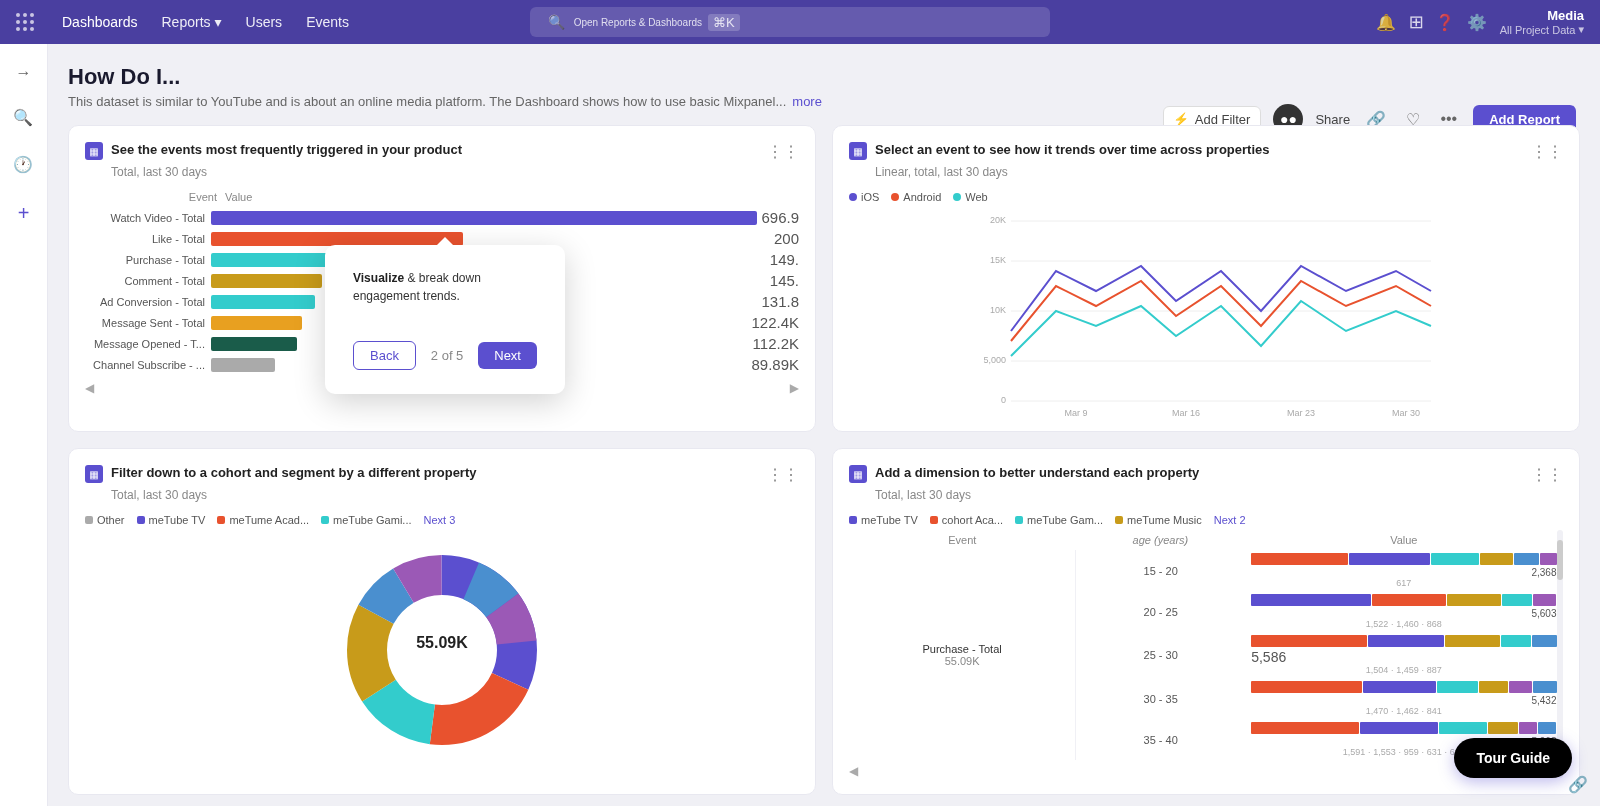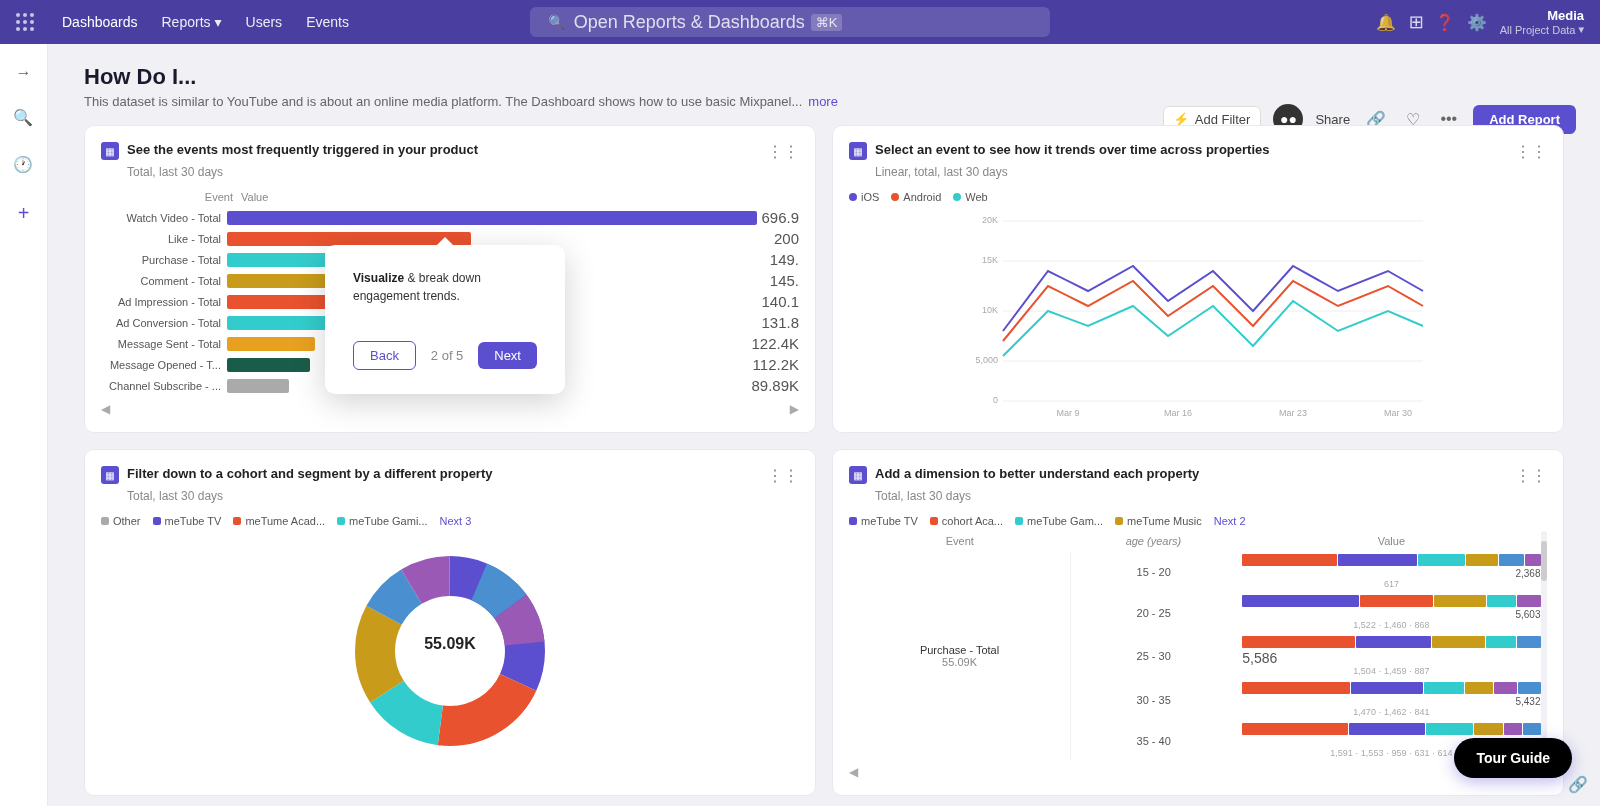--- a/index.html
+++ b/index.html
@@ -28,21 +28,21 @@
 
     
     .sidebar {
       position: absolute; left: 0; top: 44px; bottom: 0; width: 48px; background: white;
       border-right: 1px solid #e8e8f0; display: flex; flex-direction: column; align-items: center; padding: 12px 0; gap: 16px;
     }
     .sidebar-icon { color: #666; font-size: 16px; cursor: pointer; padding: 6px; border-radius: 6px; display: flex; align-items: center; justify-content: center; }
 
     
     .main-content {
-      position: absolute; left: 48px; top: 44px; right: 0; bottom: 0; overflow-y: auto; padding: 20px 36px;
+      position: absolute; left: 48px; top: 44px; right: 0; bottom: 0; overflow-y: auto; padding: 20px 20px;
     }
 
     
     .page-header { margin-bottom: 16px; }
     .page-title { font-size: 22px; font-weight: 700; color: #1a1a2e; }
     .page-desc { font-size: 13px; color: #666; margin-top: 4px; display: flex; align-items: center; gap: 6px; }
     .page-desc .more-link { color: #5b4fcf; cursor: pointer; }
     .page-header-actions { position: absolute; top: 60px; right: 24px; display: flex; align-items: center; gap: 12px; }
     .add-filter-btn { display: flex; align-items: center; gap: 5px; color: #444; font-size: 13px; cursor: pointer; padding: 5px 10px; border: 1px solid #ddd; border-radius: 6px; background: white; }
     .avatar-circle { width: 30px; height: 30px; border-radius: 50%; background: #333; display: flex; align-items: center; justify-content: center; color: white; font-size: 12px; }
@@ -125,21 +125,21 @@
     <span class="topnav-link active">Dashboards</span>
     <span class="topnav-link">
       <span>Reports</span>
       <span>▾</span>
     </span>
     <span class="topnav-link">Users</span>
     <span class="topnav-link">Events</span>
   </div>
   <div class="search-bar">
     <span style="color:rgba(255,255,255,0.7);font-size:14px;">🔍</span>
-    <span style="color:rgba(255,255,255,0.8);font-size:18px;margin-left:8px;">Open Reports &amp; Dashboards</span>
+    <span style="color:rgba(255,255,255,0.8);font-size:10px;margin-left:8px;">Open Reports &amp; Dashboards</span>
     <span class="search-key">⌘K</span>
   </div>
   <div class="topnav-right">
     <span class="topnav-icon">🔔</span>
     <span class="topnav-icon" style="font-size:18px;">⊞</span>
     <span class="topnav-icon">❓</span>
     <span class="topnav-icon">⚙️</span>
     <div class="topnav-user">
       <span class="topnav-user-name">Media</span>
       <span class="topnav-user-sub">
@@ -220,27 +220,20 @@
               <div class="bar-fill" style="width:21%;background:#3cc;"></div>
             </div>
           <span class="bar-num">149.</span>
         </div>
         <div class="bar-row">
           <span class="bar-label">Comment - Total</span>
           <div style="flex:1;">
               <div class="bar-fill" style="width:20%;background:#c89b1a;"></div>
             </div>
           <span class="bar-num">145.</span>
-        </div>
-        <div class="bar-row">
-          <span class="bar-label">Ad Impression - Total</span>
-          <div style="flex:1;">
-              <div class="bar-fill" style="width:20%;background:#e8522e;"></div>
-            </div>
-          <span class="bar-num">140.1</span>
         </div>
         <div class="bar-row">
           <span class="bar-label">Ad Conversion - Total</span>
           <div style="flex:1;">
               <div class="bar-fill" style="width:19%;background:#3cc;"></div>
             </div>
           <span class="bar-num">131.8</span>
         </div>
         <div class="bar-row">
           <span class="bar-label">Message Sent - Total</span>

